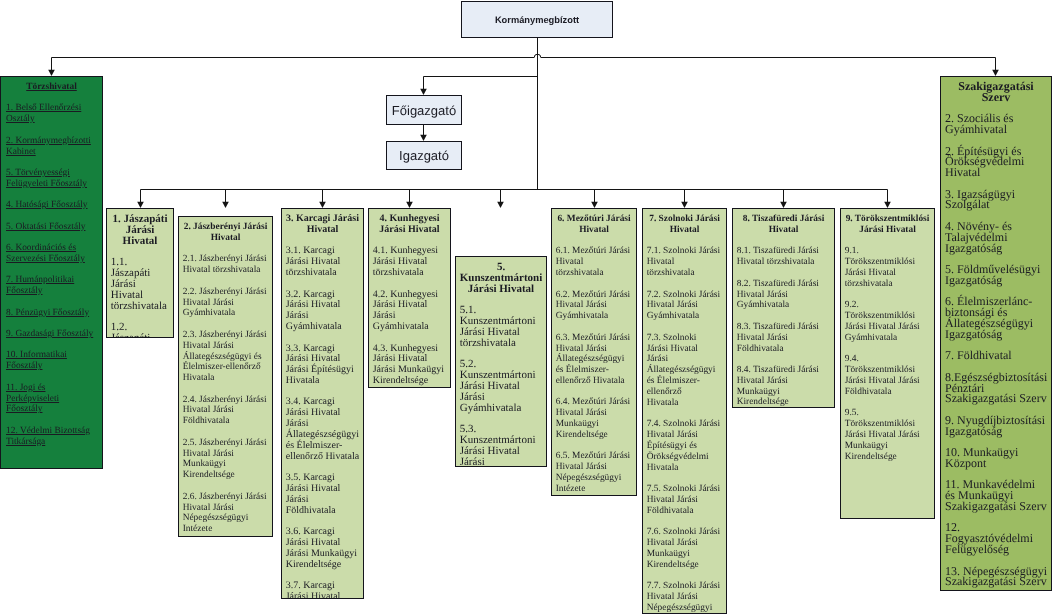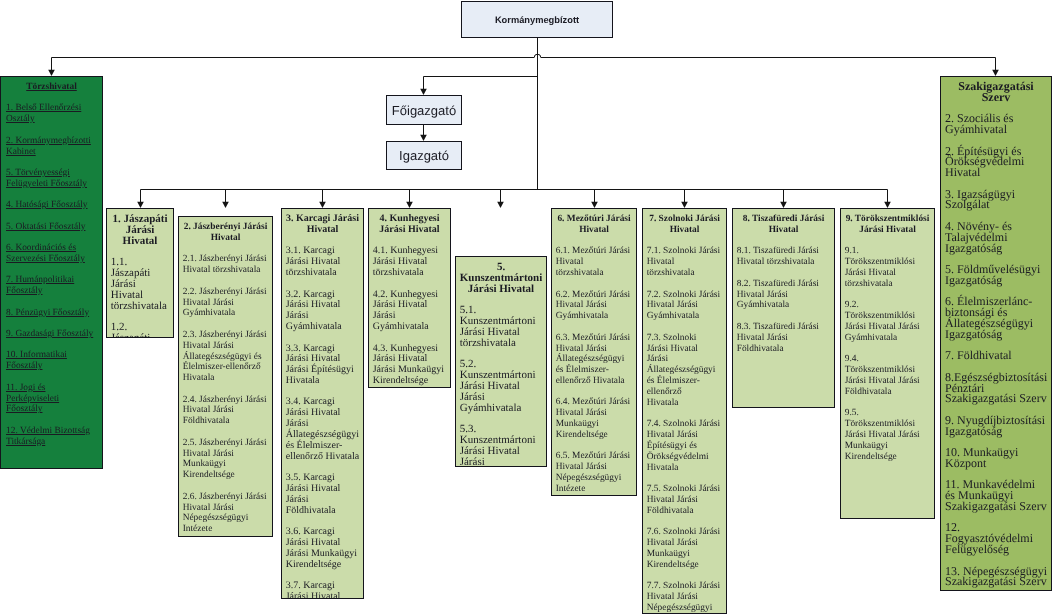--- a/index.html
+++ b/index.html
@@ -156,20 +156,21 @@
 <div class="item" style="">7.4. Szolnoki Járási Hivatal Járási Építésügyi és Örökségvédelmi Hivatala</div>
 <div class="item" style="">7.5. Szolnoki Járási Hivatal Járási Földhivatala</div>
 <div class="item" style="">7.6. Szolnoki Járási Hivatal Járási Munkaügyi Kirendeltsége</div>
 <div class="item" style="">7.7. Szolnoki Járási Hivatal Járási Népegészségügyi Intézete</div>
 </div>
 <div class="box panel lgreen" style="left:732px;top:208px;width:103px;height:200px;padding:5.2px 3.7px;font-size:9.4px;line-height:10.84px;">
 <div class="title">8. Tiszafüredi Járási Hivatal</div>
 <div class="item" style="">8.1. Tiszafüredi Járási Hivatal törzshivatala</div>
 <div class="item" style="">8.2. Tiszafüredi Járási Hivatal Járási Gyámhivatala</div>
 <div class="item" style="">8.3. Tiszafüredi Járási Hivatal Járási Földhivatala</div>
+<div class="item" style="">8.4. Tiszafüredi Járási Hivatal Járási Munkaügyi Kirendeltsége</div>
 </div>
 <div class="box panel lgreen" style="left:840px;top:208px;width:95px;height:311px;padding:5.2px 3.7px;font-size:9.4px;line-height:10.84px;">
 <div class="title">9. Törökszentmiklósi Járási Hivatal</div>
 <div class="item" style="">9.1. Törökszentmiklósi Járási Hivatal törzshivatala</div>
 <div class="item" style="">9.2. Törökszentmiklósi Járási Hivatal Járási Gyámhivatala</div>
 <div class="item" style="">9.4. Törökszentmiklósi Járási Hivatal Járási Földhivatala</div>
 <div class="item" style="">9.5. Törökszentmiklósi Járási Hivatal Járási Munkaügyi Kirendeltsége</div>
 </div>
 </div>
 

